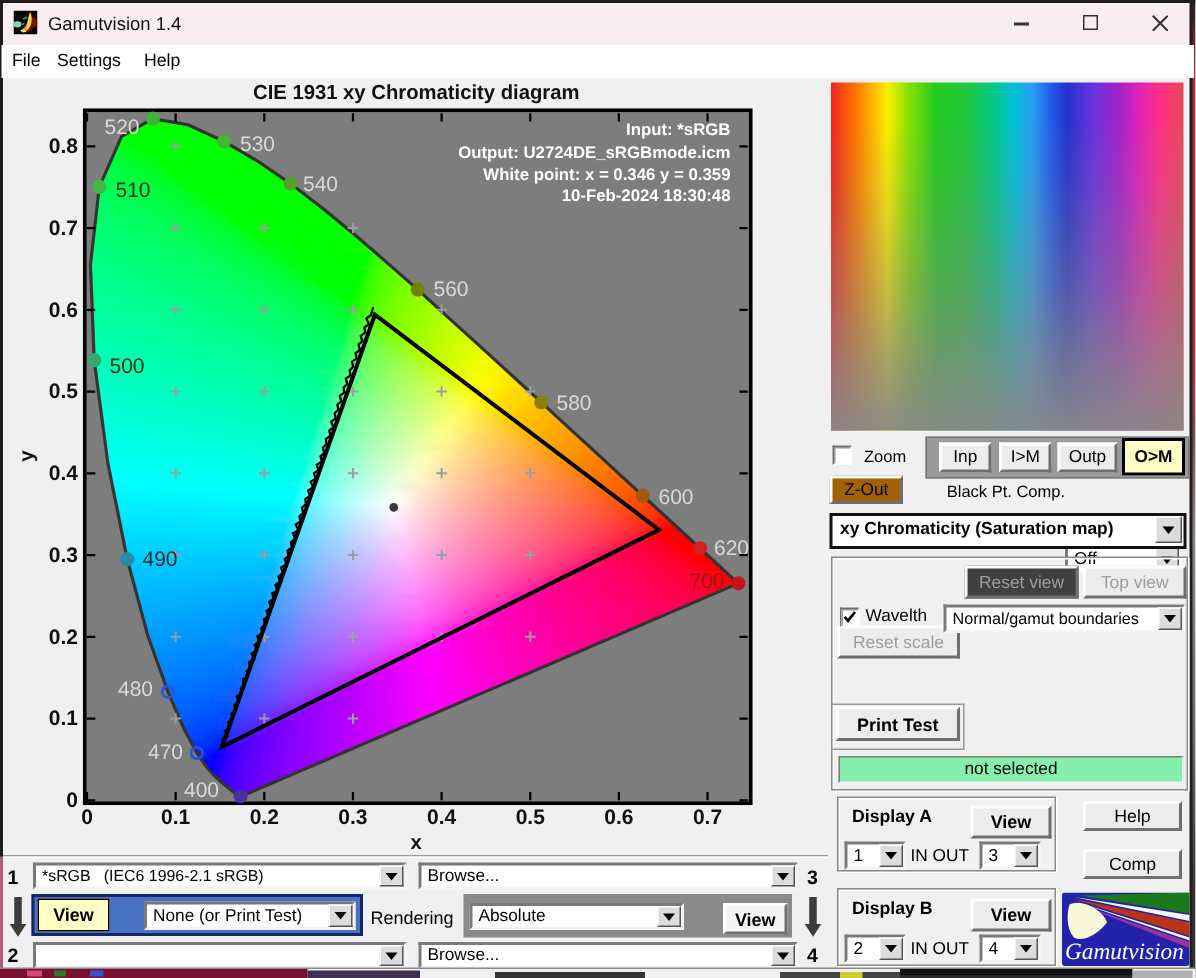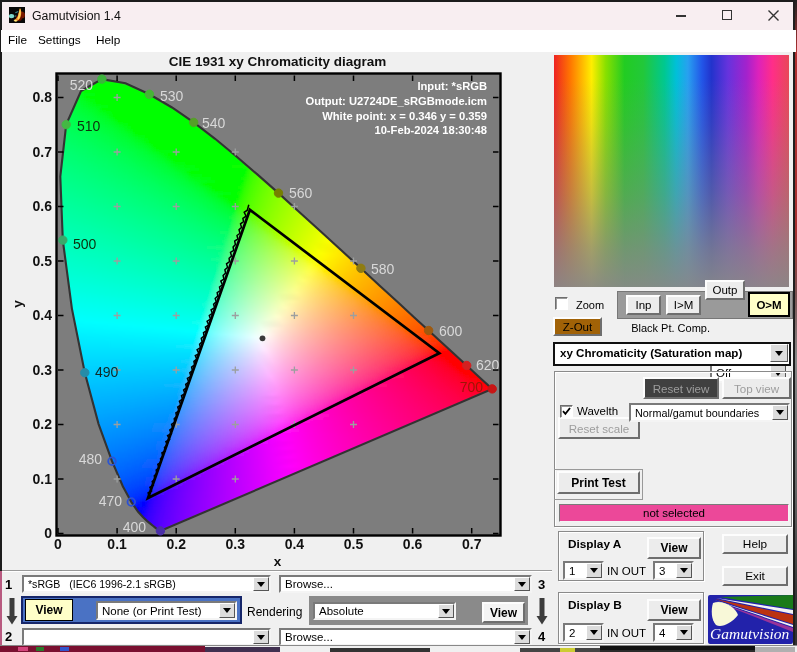--- a/index.html
+++ b/index.html
@@ -3418,21 +3418,21 @@
 background:linear-gradient(to right,#ee2222 0%,#ff7700 7%,#ffee00 16%,#88e000 22%,#22cc22 30%,#22c83a 38%,#00c890 47%,#00c0d8 52%,#28a0f0 57%,#2255e8 63%,#2233cc 67%,#6633dd 74%,#a422cc 82%,#dd22bb 87%,#ff2e88 93%,#e84858 100%)"></div>
 <div style="position:absolute;left:554px;top:55px;width:235px;height:232px;
 background:linear-gradient(to bottom,rgba(134,134,134,0) 10%,rgba(134,134,134,0.16) 30%,rgba(134,134,134,0.47) 60%,rgba(135,135,135,0.78) 84%,rgba(136,136,136,0.95) 100%)"></div>
 <div style="position:absolute;left:617px;top:291px;width:174px;height:26px;background:#9a9a9a;border:1px solid #777"></div>
 <div style="position:absolute;left:626px;top:295px;width:31px;height:16px;background:#ececec;border:2px solid;border-color:#fdfdfd #6e6e6e #6e6e6e #fdfdfd;">
     <div style="width:100%;height:100%;display:flex;align-items:center;justify-content:center;font-size:11.5px;font-weight:normal;color:#000">Inp</div>
   </div>
 <div style="position:absolute;left:666px;top:295px;width:31px;height:16px;background:#ececec;border:2px solid;border-color:#fdfdfd #6e6e6e #6e6e6e #fdfdfd;">
     <div style="width:100%;height:100%;display:flex;align-items:center;justify-content:center;font-size:11.5px;font-weight:normal;color:#000">I&gt;M</div>
   </div>
-<div style="position:absolute;left:705px;top:280px;width:36px;height:16px;background:#ececec;border:2px solid;border-color:#fdfdfd #6e6e6e #6e6e6e #fdfdfd;">
+<div style="position:absolute;left:705px;top:295px;width:36px;height:16px;background:#ececec;border:2px solid;border-color:#fdfdfd #6e6e6e #6e6e6e #fdfdfd;">
     <div style="width:100%;height:100%;display:flex;align-items:center;justify-content:center;font-size:11.5px;font-weight:normal;color:#000">Outp</div>
   </div>
 <div style="position:absolute;left:748px;top:292px;width:38px;height:21px;background:#ffffc8;border:2px solid #000;display:flex;align-items:center;justify-content:center;font-size:11.5px;font-weight:bold">O&gt;M</div>
 <div style="position:absolute;left:555px;top:297px;width:11px;height:11px;background:#fff;border:1px solid;border-color:#6e6e6e #fff #fff #6e6e6e;box-shadow:inset 1px 1px 0 #9a9a9a"></div>
 <div style="position:absolute;left:576px;top:299px;font-size:11px;font-weight:normal;color:#000;white-space:nowrap;">Zoom</div>
 <div style="position:absolute;left:553px;top:317px;width:45px;height:15px;background:#a16207;border:2px solid;border-color:#fdfdfd #6e6e6e #6e6e6e #fdfdfd;">
     <div style="width:100%;height:100%;display:flex;align-items:center;justify-content:center;font-size:11.5px;font-weight:normal;color:#000">Z-Out</div>
   </div>
 <div style="position:absolute;left:600px;top:322px;width:110px;text-align:right;font-size:11px">Black Pt. Comp.</div>
 <div style="position:absolute;left:710px;top:319px;width:74px;height:16px;background:#fff;border:2px solid;border-color:#7a7a7a #f4f4f4 #f4f4f4 #7a7a7a;margin-top:44px;">
@@ -3465,21 +3465,21 @@
 <div style="position:absolute;left:629px;top:403px;width:157px;height:15px;background:#fff;border:2px solid;border-color:#7a7a7a #f4f4f4 #f4f4f4 #7a7a7a;">
     <div style="position:absolute;left:4px;top:0;right:18px;bottom:0;display:flex;align-items:center;overflow:hidden;font-size:10.8px;font-weight:normal;color:#000;white-space:nowrap">Normal/gamut boundaries</div>
     <div style="position:absolute;right:0;top:0;width:16px;height:15px;background:#dcdcdc;border:1px solid;border-color:#fff #555 #555 #fff;box-sizing:border-box;display:flex;align-items:center">
       <span style="display:block;width:0;height:0;border-left:4.5px solid transparent;border-right:4.5px solid transparent;border-top:5.5px solid #000;margin:auto"></span>
     </div>
   </div>
 <div style="position:absolute;left:554px;top:469px;width:88px;height:29px;border-top:1px solid #999;border-right:1px solid #999;border-bottom:1px solid #999"></div>
 <div style="position:absolute;left:557px;top:471px;width:79px;height:19px;background:#ececec;border:2px solid;border-color:#fdfdfd #6e6e6e #6e6e6e #fdfdfd;">
     <div style="width:100%;height:100%;display:flex;align-items:center;justify-content:center;font-size:12px;font-weight:bold;color:#000">Print Test</div>
   </div>
-<div style="position:absolute;left:559px;top:504px;width:228px;height:16px;background:#ec4899;border:1px solid;border-color:#7a7a7a #f4f4f4 #f4f4f4 #7a7a7a;">
+<div style="position:absolute;left:559px;top:504px;width:228px;height:16px;background:#86efac;border:1px solid;border-color:#7a7a7a #f4f4f4 #f4f4f4 #7a7a7a;">
     <div style="width:100%;height:100%;display:flex;align-items:center;justify-content:center;font-size:11.5px">not selected</div>
   </div>
 <div style="position:absolute;left:558px;top:531px;width:144px;height:48px;border:1px solid #8a8a8a;box-shadow:1px 1px 0 #fff inset, 1px 1px 0 #fff"></div>
 <div style="position:absolute;left:568px;top:537px;font-size:11.8px;font-weight:bold;color:#000;white-space:nowrap;">Display A</div>
 <div style="position:absolute;left:647px;top:537px;width:50px;height:18px;background:#ececec;border:2px solid;border-color:#fdfdfd #6e6e6e #6e6e6e #fdfdfd;">
     <div style="width:100%;height:100%;display:flex;align-items:center;justify-content:center;font-size:12px;font-weight:bold;color:#000">View</div>
   </div>
 <div style="position:absolute;left:563px;top:561px;width:37px;height:15px;background:#fff;border:2px solid;border-color:#7a7a7a #f4f4f4 #f4f4f4 #7a7a7a;">
     <div style="position:absolute;left:4px;top:0;right:18px;bottom:0;display:flex;align-items:center;overflow:hidden;font-size:11.5px;font-weight:normal;color:#000;white-space:nowrap">1</div>
     <div style="position:absolute;right:0;top:0;width:16px;height:15px;background:#dcdcdc;border:1px solid;border-color:#fff #555 #555 #fff;box-sizing:border-box;display:flex;align-items:center">
@@ -3508,21 +3508,21 @@
 <div style="position:absolute;left:653px;top:623px;width:37px;height:15px;background:#fff;border:2px solid;border-color:#7a7a7a #f4f4f4 #f4f4f4 #7a7a7a;">
     <div style="position:absolute;left:4px;top:0;right:18px;bottom:0;display:flex;align-items:center;overflow:hidden;font-size:11.5px;font-weight:normal;color:#000;white-space:nowrap">4</div>
     <div style="position:absolute;right:0;top:0;width:16px;height:15px;background:#dcdcdc;border:1px solid;border-color:#fff #555 #555 #fff;box-sizing:border-box;display:flex;align-items:center">
       <span style="display:block;width:0;height:0;border-left:4.5px solid transparent;border-right:4.5px solid transparent;border-top:5.5px solid #000;margin:auto"></span>
     </div>
   </div>
 <div style="position:absolute;left:722px;top:534px;width:62px;height:16px;background:#ececec;border:2px solid;border-color:#fdfdfd #6e6e6e #6e6e6e #fdfdfd;">
     <div style="width:100%;height:100%;display:flex;align-items:center;justify-content:center;font-size:11.8px;font-weight:normal;color:#000">Help</div>
   </div>
 <div style="position:absolute;left:722px;top:566px;width:62px;height:16px;background:#ececec;border:2px solid;border-color:#fdfdfd #6e6e6e #6e6e6e #fdfdfd;">
-    <div style="width:100%;height:100%;display:flex;align-items:center;justify-content:center;font-size:11.8px;font-weight:normal;color:#000">Exit</div>
+    <div style="width:100%;height:100%;display:flex;align-items:center;justify-content:center;font-size:11.8px;font-weight:normal;color:#000">Comp</div>
   </div>
 <svg style="position:absolute;left:708px;top:595px" width="85" height="49" viewBox="0 0 85 49">
 <rect width="85" height="49" rx="2" fill="#2222aa"></rect>
 <polygon points="12,2 85,0 85,14" fill="#1a7a1a"></polygon>
 <polygon points="8,3 85,15 85,19" fill="#f4f4f4"></polygon>
 <polygon points="7,4 85,20 85,29" fill="#bb3311"></polygon>
 <polygon points="6,5 85,30 85,32" fill="#f4f4f4"></polygon>
 <polygon points="6,6 85,33 85,37" fill="#993399"></polygon>
 <path d="M5 8 C15 4 28 13 30 20 C23 29 13 33 8 30 C3 25 3 14 5 8Z" fill="#f8f8d8"></path>
 <text x="2" y="44" font-family="Liberation Serif, serif" font-style="italic" font-size="15.5" fill="#fff">Gamutvision</text>

